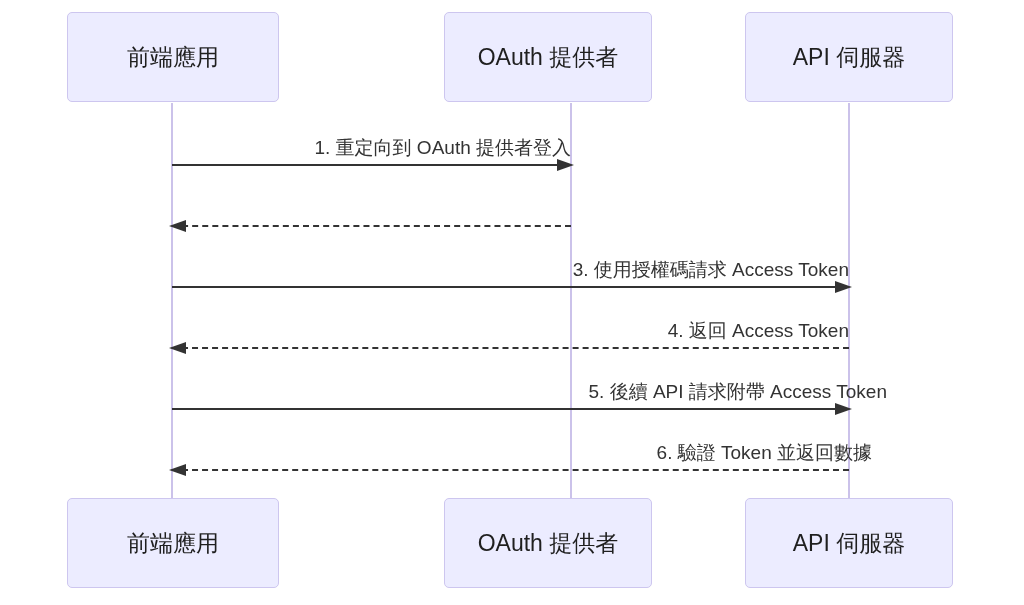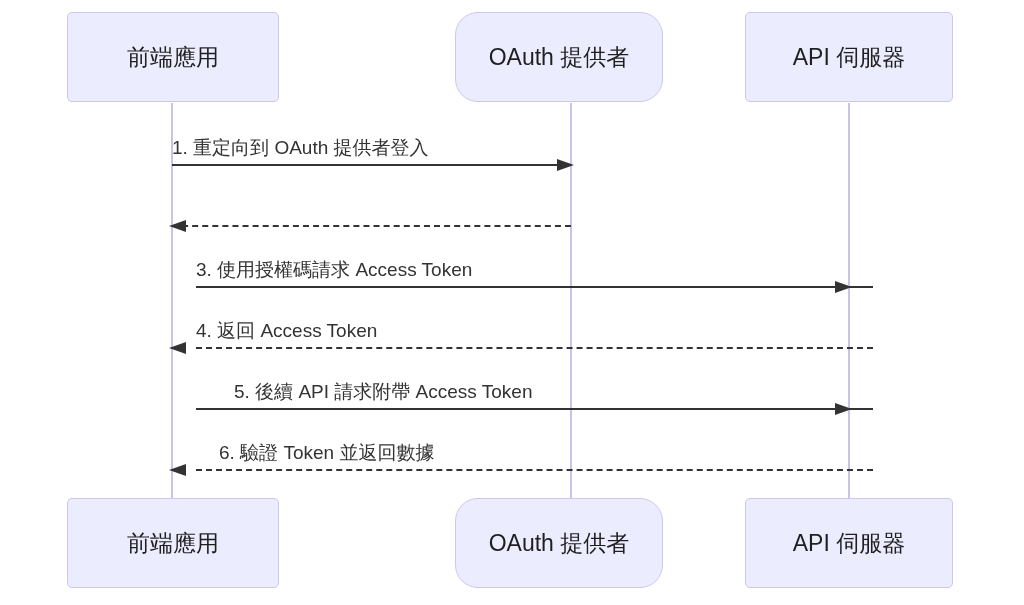--- a/index.html
+++ b/index.html
@@ -24,51 +24,51 @@
     border-radius: 5px;
     box-sizing: border-box;
     display: flex;
     align-items: center;
     justify-content: center;
     font-size: 23px;
     color: #1f1f1f;
     z-index: 2;
   }
   .actor-1 { left: 67px;  width: 212px; }
-  .actor-2 { left: 455px; width: 208px; border-radius: 23px; }
+  .actor-2 { left: 444px; width: 208px; }
   .actor-3 { left: 745px; width: 208px; }
   .row-top    { top: 12px; }
   .row-bottom { top: 498px; }
 
   
   .lifeline {
     position: absolute;
     top: 103px;
     height: 396px;
     width: 2px;
     background: #CBC2EA;
     z-index: 1;
   }
   .lifeline-1 { left: 171px; }
   .lifeline-2 { left: 570px; }
   .lifeline-3 { left: 848px; }
 
   
   .msg-label {
     position: absolute;
-    text-align: left;
+    text-align: right;
     font-size: 19px;
     line-height: 24px;
     height: 24px;
     color: #333333;
     z-index: 3;
     white-space: nowrap;
   }
   .span-short { left: 172px; width: 399px; }  
-  .span-long  { left: 172px; width: 677px; margin-left: 24px; }  
+  .span-long  { left: 172px; width: 677px; }  
 
   .msg-line {
     position: absolute;
     height: 0;
     z-index: 2;
   }
   .msg-line.solid  { border-top: 2px solid #333333; }
   .msg-line.dashed { border-top: 2px dashed #333333; }
 
   .arrowhead {

